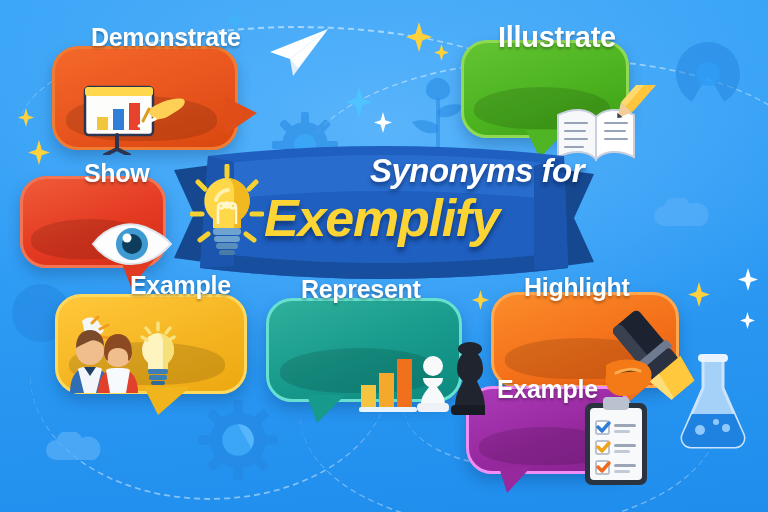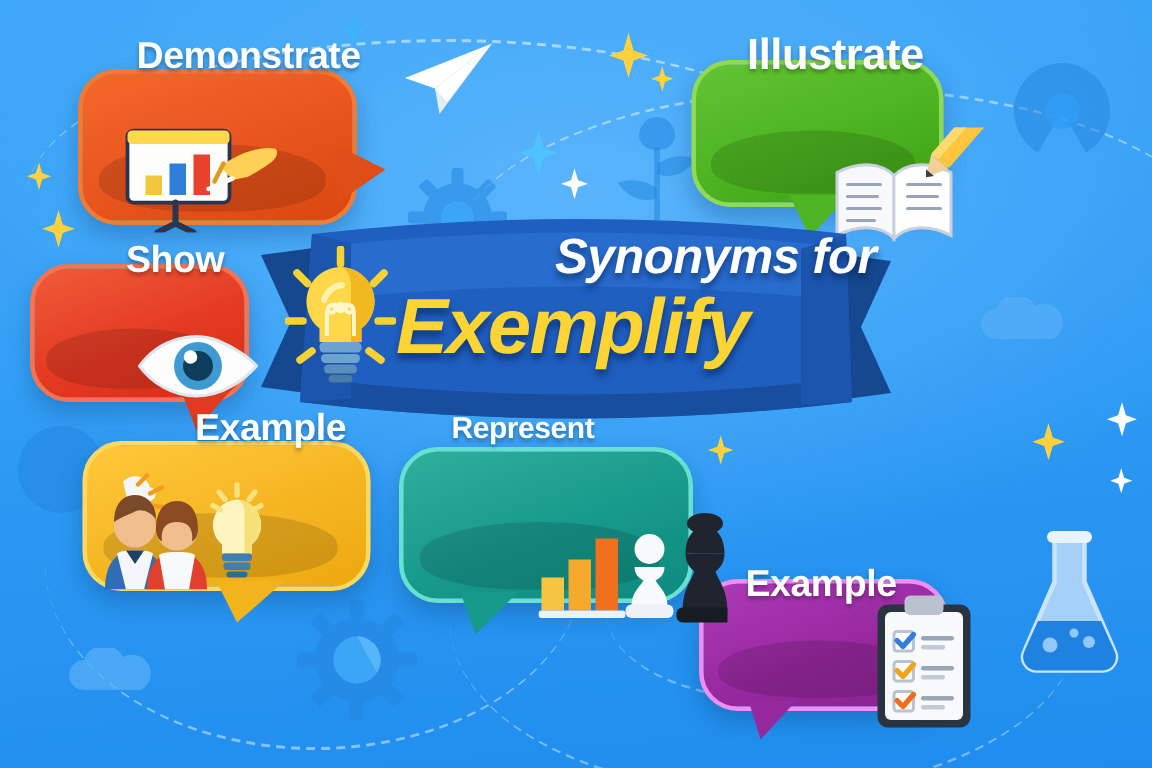--- a/index.html
+++ b/index.html
@@ -132,21 +132,21 @@
     border-left:14px solid transparent;
     border-right:32px solid transparent;
     border-top:28px solid #f2b41c;
   }
 
   #b-represent {
     left:266px; top:298px; width:196px; height:104px;
     background:linear-gradient(160deg,#2fb09c 0%, #17998b 55%, #0d8a7f 100%);
     border:3px solid #68e0cf;
   }
-  #b-represent .label { font-size:20px; margin-top:-26px; margin-left:4px; }
+  #b-represent .label { font-size:25px; margin-top:-26px; margin-left:4px; }
   #b-represent .tail {
     left:38px; bottom:-24px;
     border-left:10px solid transparent;
     border-right:28px solid transparent;
     border-top:28px solid #159a8c;
   }
 
   #b-highlight {
     left:491px; top:292px; width:188px; height:96px;
     background:linear-gradient(160deg,#fb8c2a 0%, #f4711a 55%, #e85f10 100%);
@@ -423,20 +423,36 @@
       </g>
       <g>
         <path d="M96 84c0-16 5-20 8-28-4-3-6-7-6-12h26c0 5-2 9-6 12 3 8 8 12 8 28z" fill="#20242e"></path>
         <path d="M98 44c0-10 5-18 13-18s13 8 13 18z" fill="#20242e"></path>
         <ellipse cx="111" cy="24" rx="12" ry="7" fill="#20242e"></ellipse>
         <rect x="92" y="80" width="38" height="10" rx="4" fill="#171b23"></rect>
       </g>
     </svg>
   </div>
 
+  <div class="bubble" id="b-highlight">
+    <span class="tail"></span>
+    <span class="label">Highlight</span>
+    <svg class="ico" style="position:absolute; right:-30px; bottom:-22px;" width="104" height="100" viewBox="0 0 104 100">
+      <g transform="rotate(-40 52 50)">
+        <rect x="36" y="2" width="34" height="46" rx="5" fill="#1c2230"></rect>
+        <rect x="36" y="2" width="12" height="46" rx="5" fill="#39404f"></rect>
+        <rect x="33" y="44" width="40" height="10" rx="3" fill="#6d7a90"></rect>
+        <rect x="36" y="52" width="34" height="16" rx="4" fill="#2a3140"></rect>
+        <path d="M33 66h40l-5 28H38z" fill="#ffc83d"></path>
+        <path d="M33 66h12l-4 28h-3z" fill="#ffdd78"></path>
+      </g>
+      <path d="M4 58c10-6 26-8 38-2 6 3 10 10 6 18-5 10-22 18-34 14-8-3-12-12-10-20z" fill="#f47a18"></path>
+      <path d="M14 66c8-4 18-5 24-2" stroke="#ffd27a" stroke-width="3" stroke-linecap="round" opacity=".6"></path>
+    </svg>
+  </div>
 
   <div class="bubble" id="b-typify">
     <span class="tail"></span>
     <span class="label">Example</span>
     <svg class="ico" style="position:absolute; right:-24px; bottom:-16px;" width="72" height="92" viewBox="0 0 72 92">
       <rect x="4" y="8" width="62" height="82" rx="7" fill="#2a3340"></rect>
       <rect x="9" y="13" width="52" height="72" rx="4" fill="#f7f9fb"></rect>
       <rect x="22" y="2" width="26" height="13" rx="4" fill="#b9c2ce"></rect>
       <g>
         <rect x="15" y="26" width="13" height="13" rx="2" fill="#ffffff" stroke="#b9c2ce" stroke-width="2"></rect>

